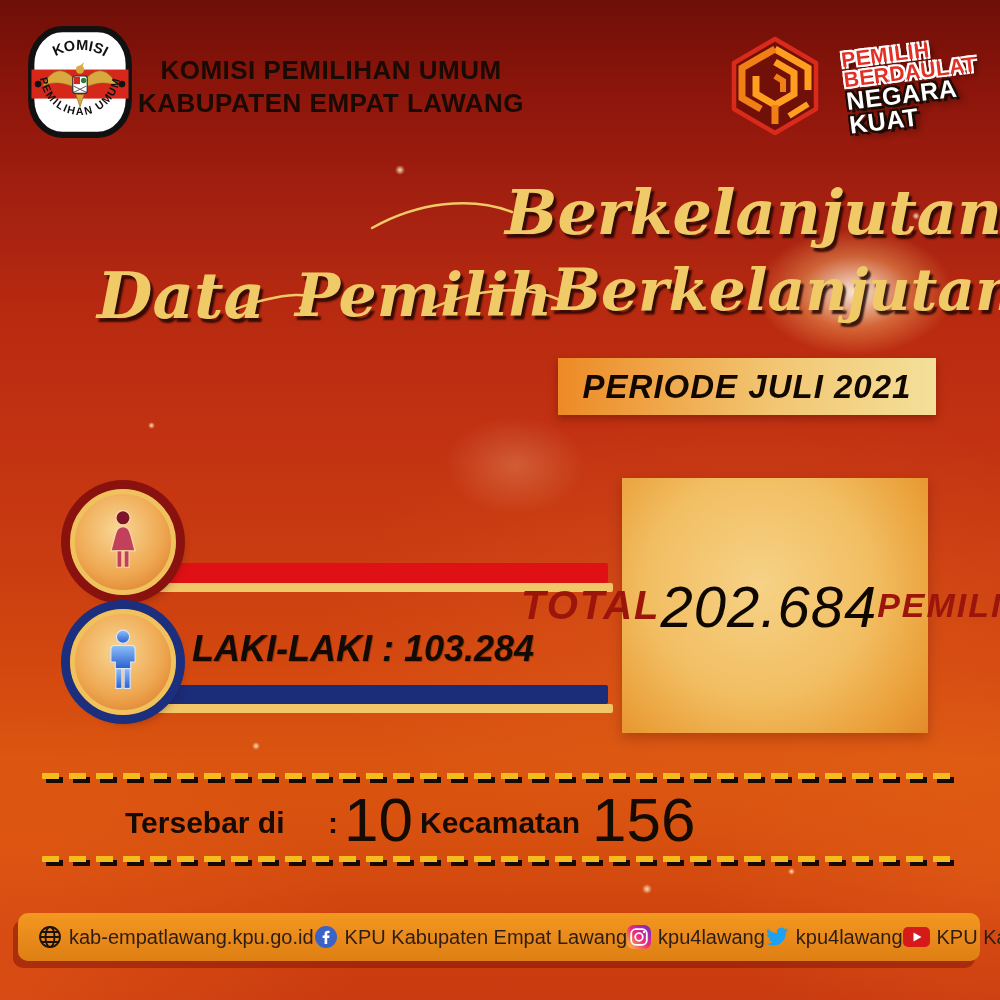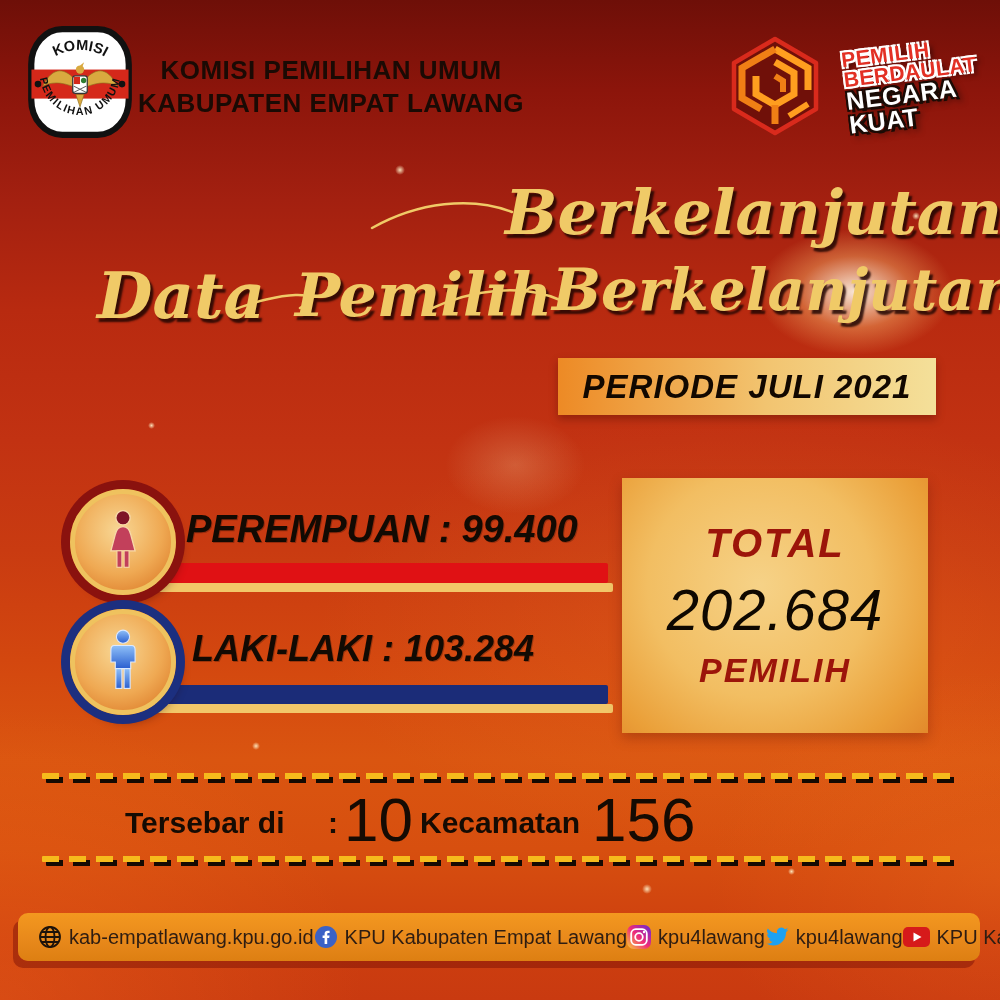--- a/index.html
+++ b/index.html
@@ -47,21 +47,21 @@
   .label-male{left:192px;top:628px;font-size:36px;}
   .stat-label .sep{margin:0 10px;}
   .bar{border-radius:2px;}
   .bar-red{left:142px;top:563px;width:466px;height:20px;background:#E01114;}
   .bar-gold-f{left:150px;top:583px;width:463px;height:9px;background:#F2C769;}
   .bar-navy{left:142px;top:685px;width:466px;height:19px;background:#1B2C78;}
   .bar-gold-m{left:150px;top:704px;width:463px;height:9px;background:#F2C769;}
   
   .total-box{left:622px;top:478px;width:306px;height:255px;
     background:radial-gradient(circle at 45% 42%,#F6D287 0%,#F2BE62 50%,#EA9F38 82%,#E2892B 100%);
-    display:flex;flex-direction:column;align-items:center;justify-content:center;
+    display:flex;align-items:center;justify-content:center;
     box-shadow:0 5px 12px rgba(60,8,2,.25);}
   .total-box .heading{color:#9C150A;font-weight:bold;font-style:italic;font-size:40px;letter-spacing:2px;}
   .total-box .value{color:#0F0800;font-weight:normal;font-style:italic;font-size:58px;letter-spacing:1px;margin:10px 0 8px;}
   .total-box .unit{color:#9C150A;font-weight:bold;font-style:italic;font-size:34px;letter-spacing:2px;}
   
   .dash{left:42px;width:916px;height:11px;}
   .dash i{position:absolute;height:6px;border-radius:1px;}
   .dash .blk{left:4px;right:-4px;top:4px;background:repeating-linear-gradient(90deg,#150A02 0 17px,rgba(0,0,0,0) 17px 27px);}
   .dash .yel{left:0;right:0;top:0;background:repeating-linear-gradient(90deg,#F6BB1C 0 17px,rgba(0,0,0,0) 17px 27px);}
   .dash-top{top:773px;} .dash-bottom{top:856px;}
@@ -173,23 +173,20 @@
   <div class="abs bar bar-red"></div>
   <div class="abs bar bar-gold-f"></div>
   <div class="abs stat-circle circle-female">
     <svg width="44" height="66" viewBox="0 0 40 60">
       <circle cx="20" cy="8" r="6.5" fill="#7E1428" stroke="#F7D9A8" stroke-width="1.2"></circle>
       <path d="M20,16 C24,16 26,19 27,23 L31,38 H9 L13,23 C14,19 16,16 20,16 Z" fill="#C2405B" stroke="#F7D9A8" stroke-width="1.2"></path>
       <rect x="14.5" y="38" width="4.5" height="15" fill="#C2405B" stroke="#F7D9A8" stroke-width="1"></rect>
       <rect x="21" y="38" width="4.5" height="15" fill="#C2405B" stroke="#F7D9A8" stroke-width="1"></rect>
     </svg>
   </div>
-  <div class="abs stat-label label-female">
-    <span>PEREMPUAN</span><span class="sep">:</span><span>99.400</span>
-  </div>
 
   <div class="abs bar bar-navy"></div>
   <div class="abs bar bar-gold-m"></div>
   <div class="abs stat-circle circle-male">
     <svg width="44" height="66" viewBox="0 0 40 60">
       <defs>
           <linearGradient id="mg" x1="0" y1="0" x2="0" y2="1">
         <stop offset="0" stop-color="#8FC0F8"></stop>
             <stop offset="1" stop-color="#2A5FD0"></stop>
       </linearGradient>

